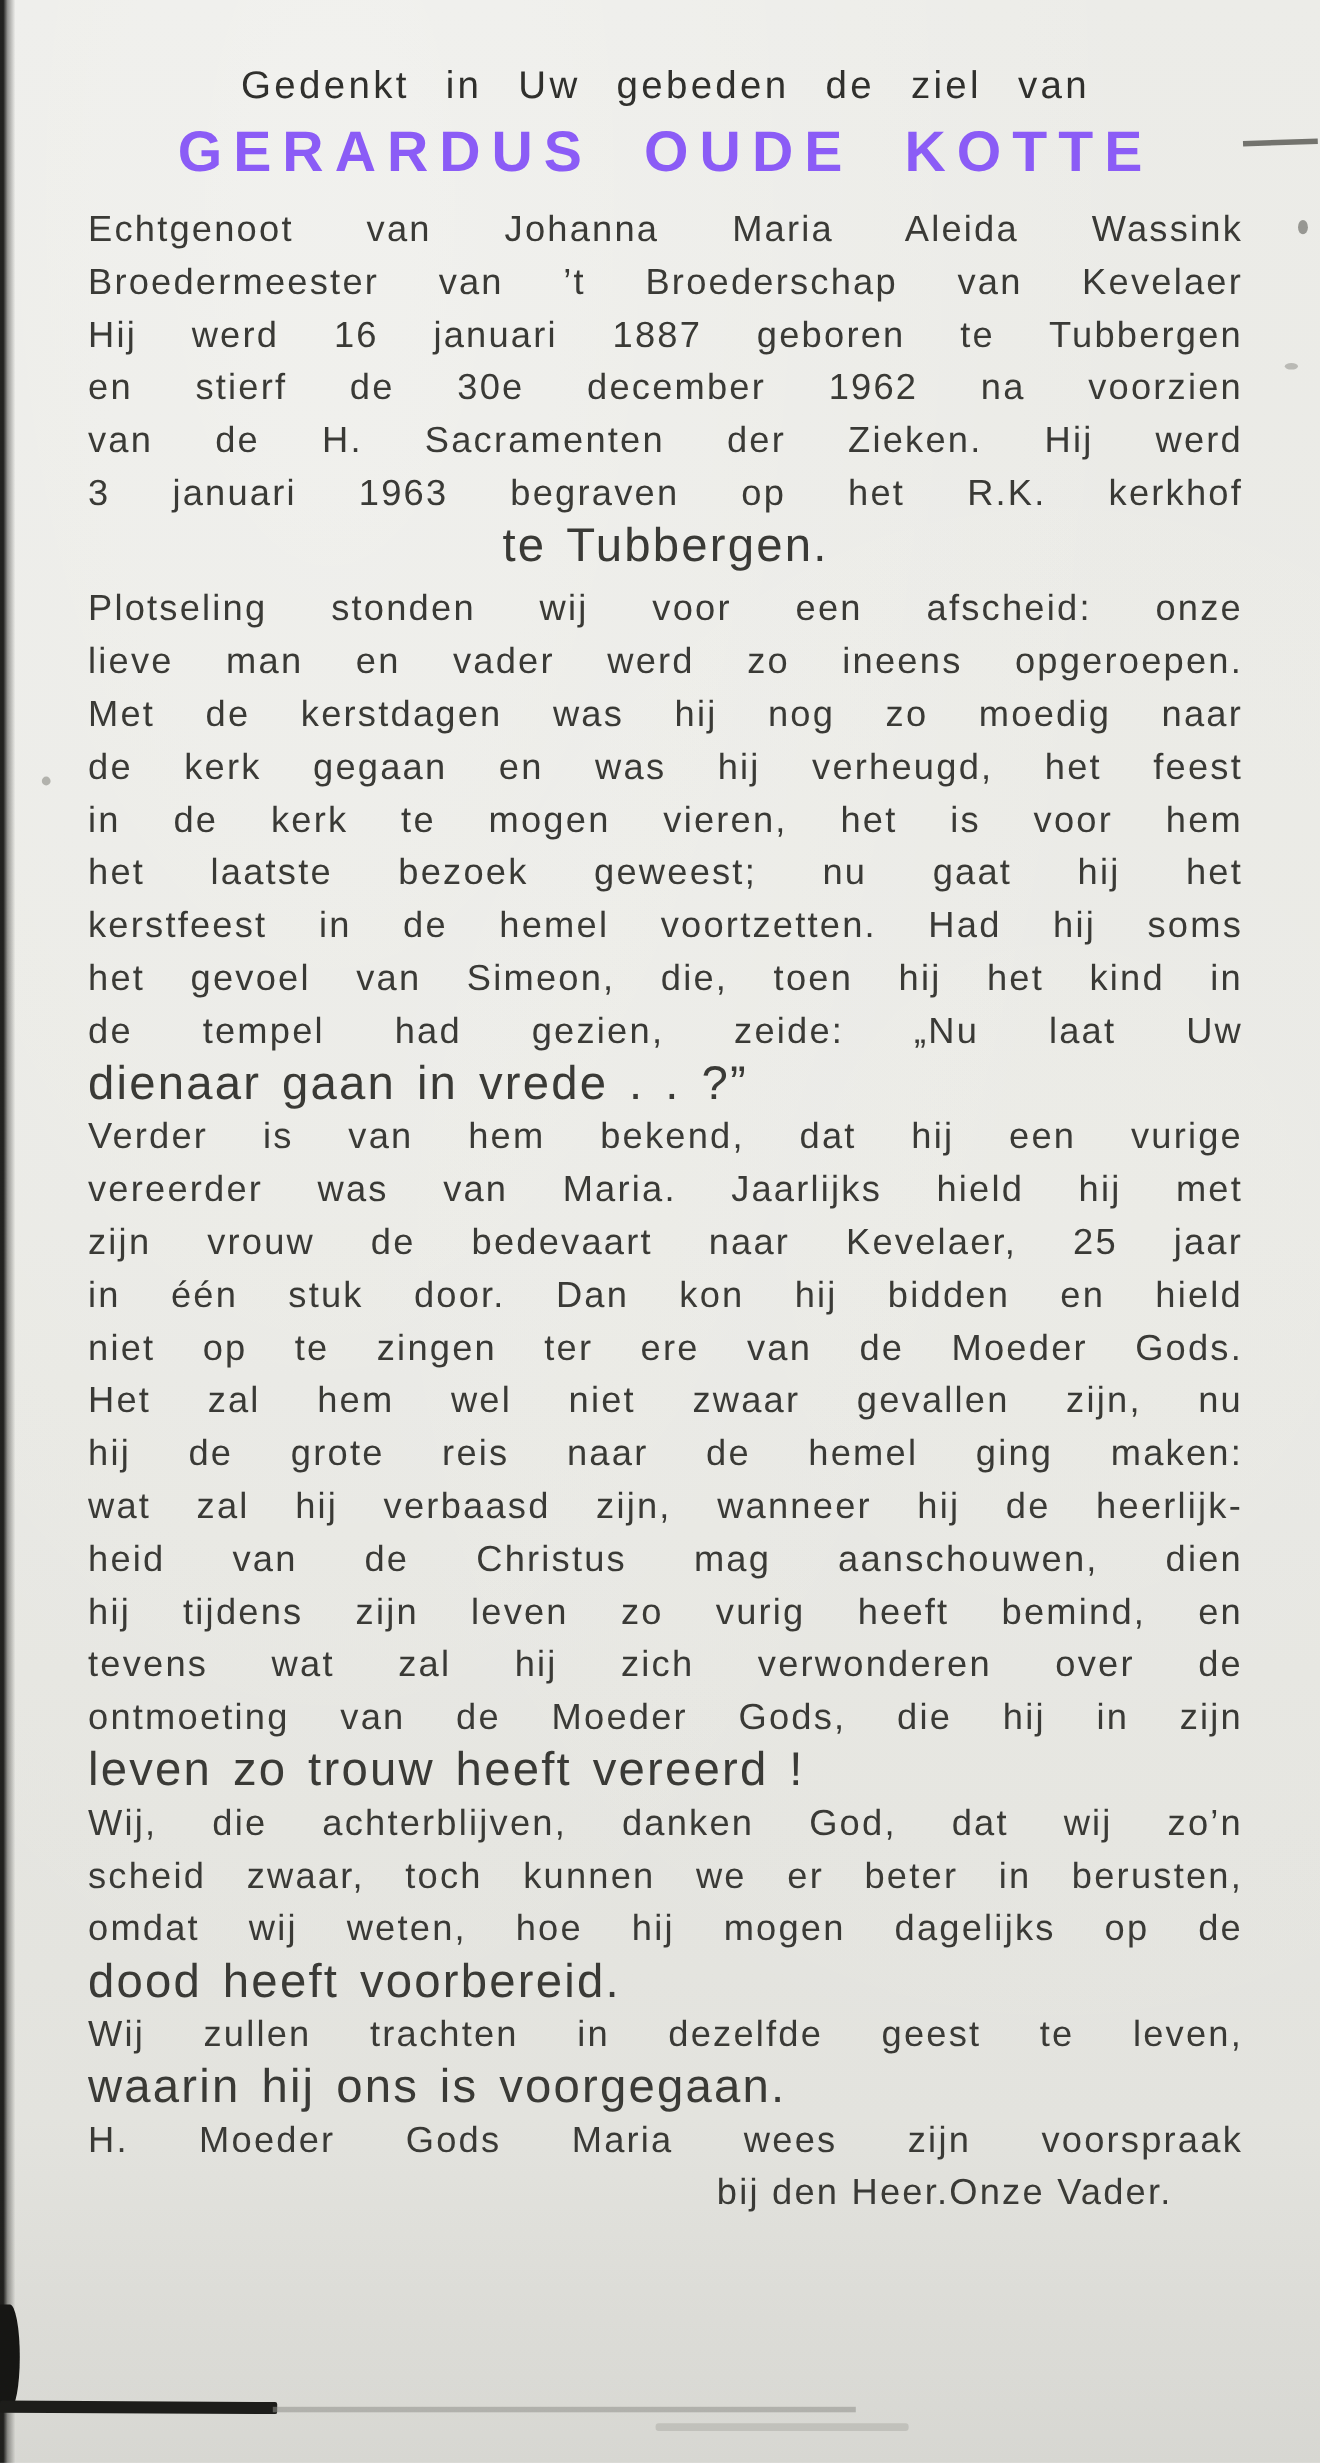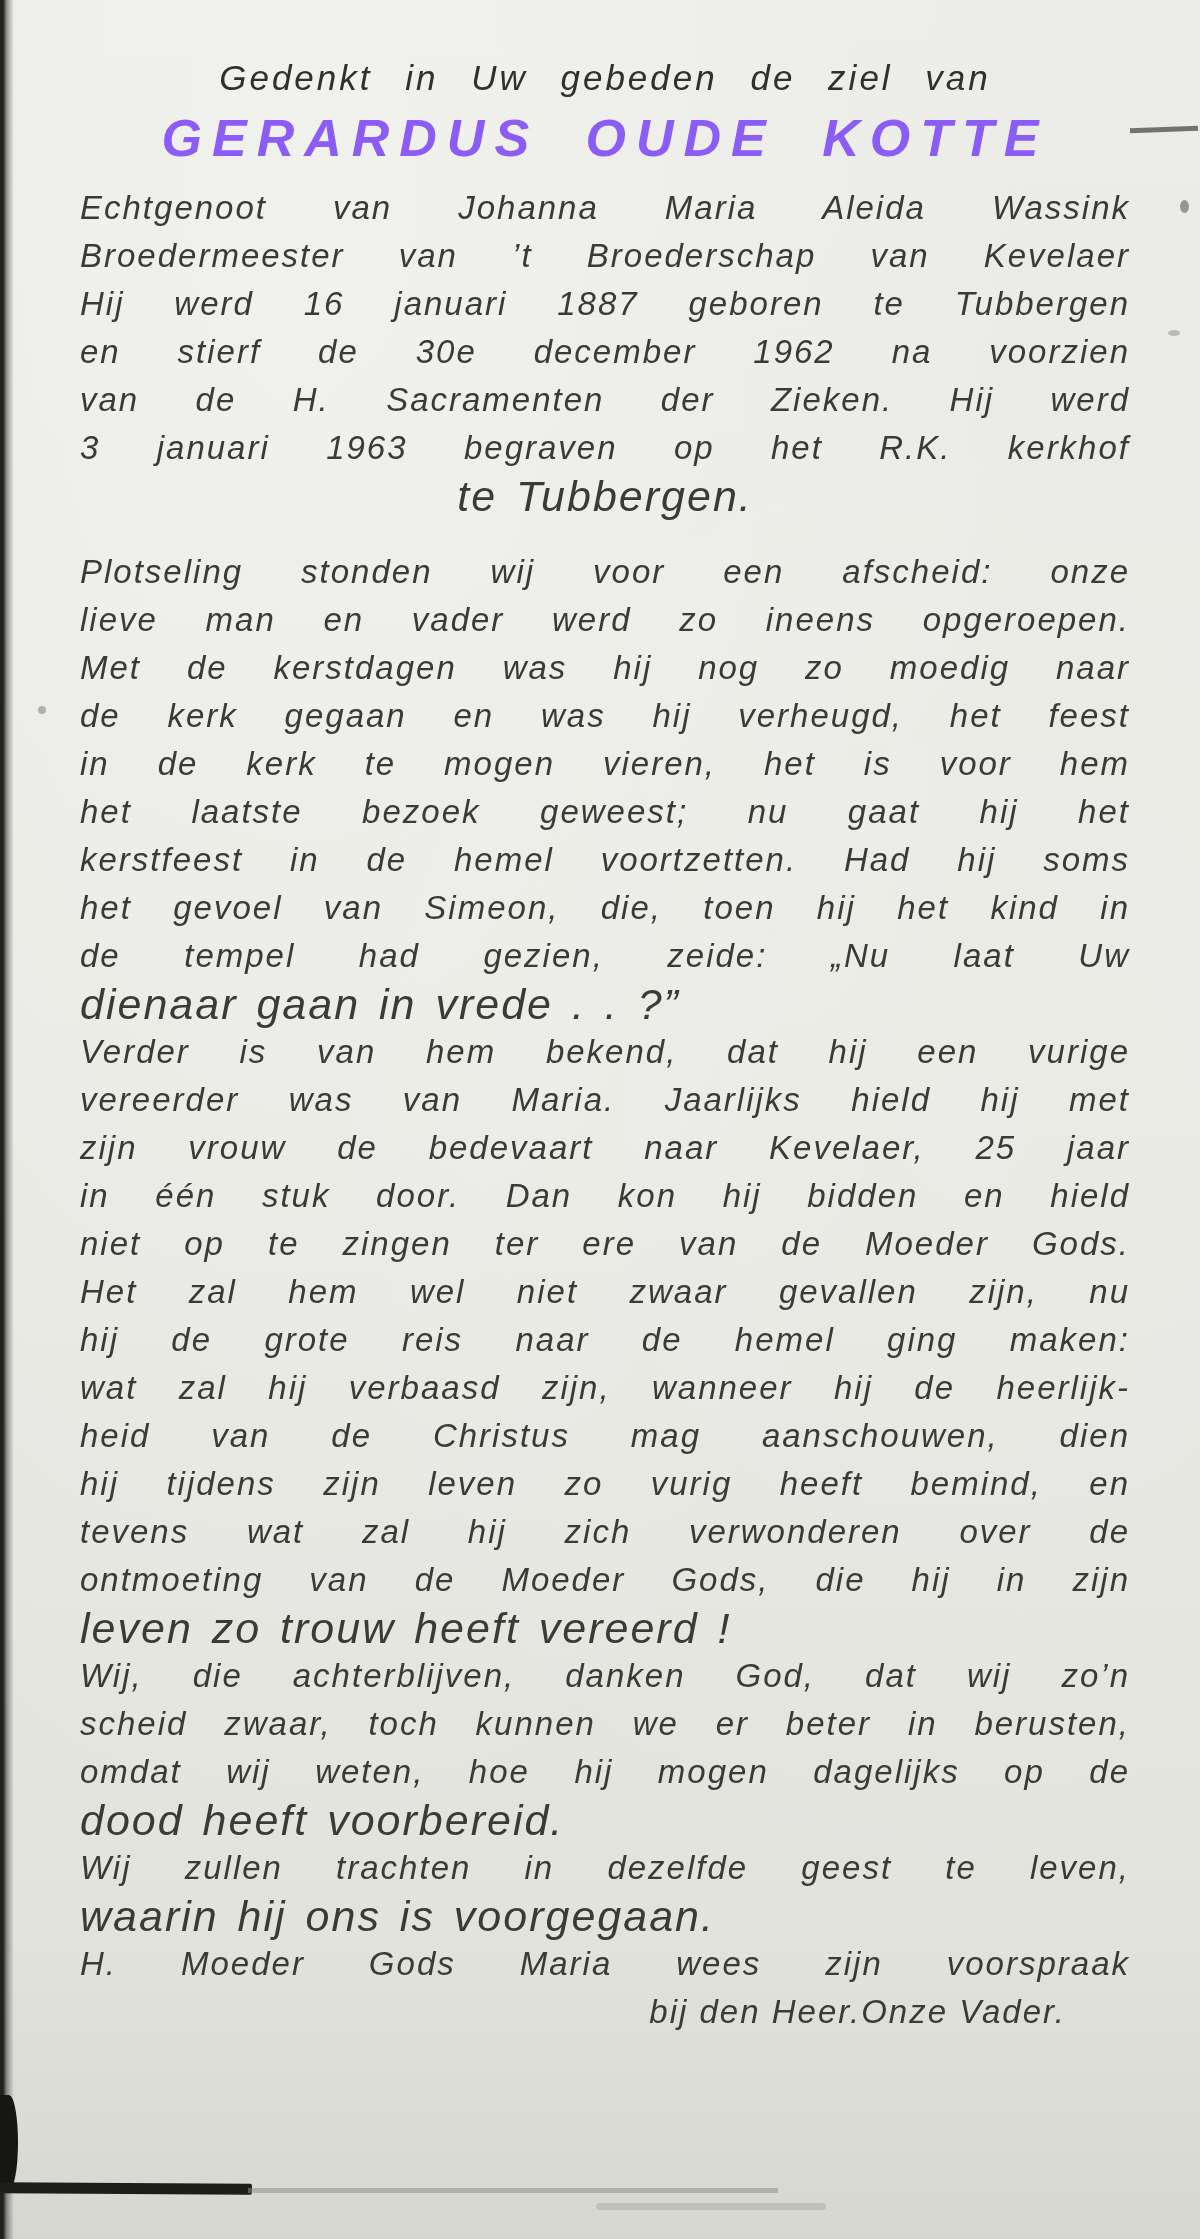--- a/index.html
+++ b/index.html
@@ -12,21 +12,20 @@
     background:
       radial-gradient(ellipse at 25% 8%, rgba(255,255,255,0.28), transparent 60%),
       radial-gradient(ellipse at 80% 50%, rgba(255,255,255,0.10), transparent 55%),
       linear-gradient(180deg, #ecece8 0%, #e9e9e4 50%, #e3e3de 86%, #d7d7d2 100%);
   }
 
   .content {
     position:absolute;
     left:0; top:0; right:0;
     padding:58px 70px 0 80px;
-    font-style:italic;
   }
 
   .header-line {
     text-align:center;
     font-size:35px;
     letter-spacing:3px;
     word-spacing:20px;
     color:#30302d;
     margin-bottom:10px;
   }
@@ -35,21 +34,21 @@
     text-align:center;
     font-size:52px;
     font-weight:700;
     letter-spacing:10px;
     word-spacing:22px;
     color:#8b5cf6;
     margin-bottom:16px;
   }
 
   .block { margin:0; }
-  .body-start { margin-top:28px; }
+  .body-start { margin-top:9px; }
 
   .jline {
     font-size:33px;
     line-height:48px;
     letter-spacing:2px;
     word-spacing:5px;
     text-align:justify;
     text-align-last:justify;
     white-space:normal;
   }

